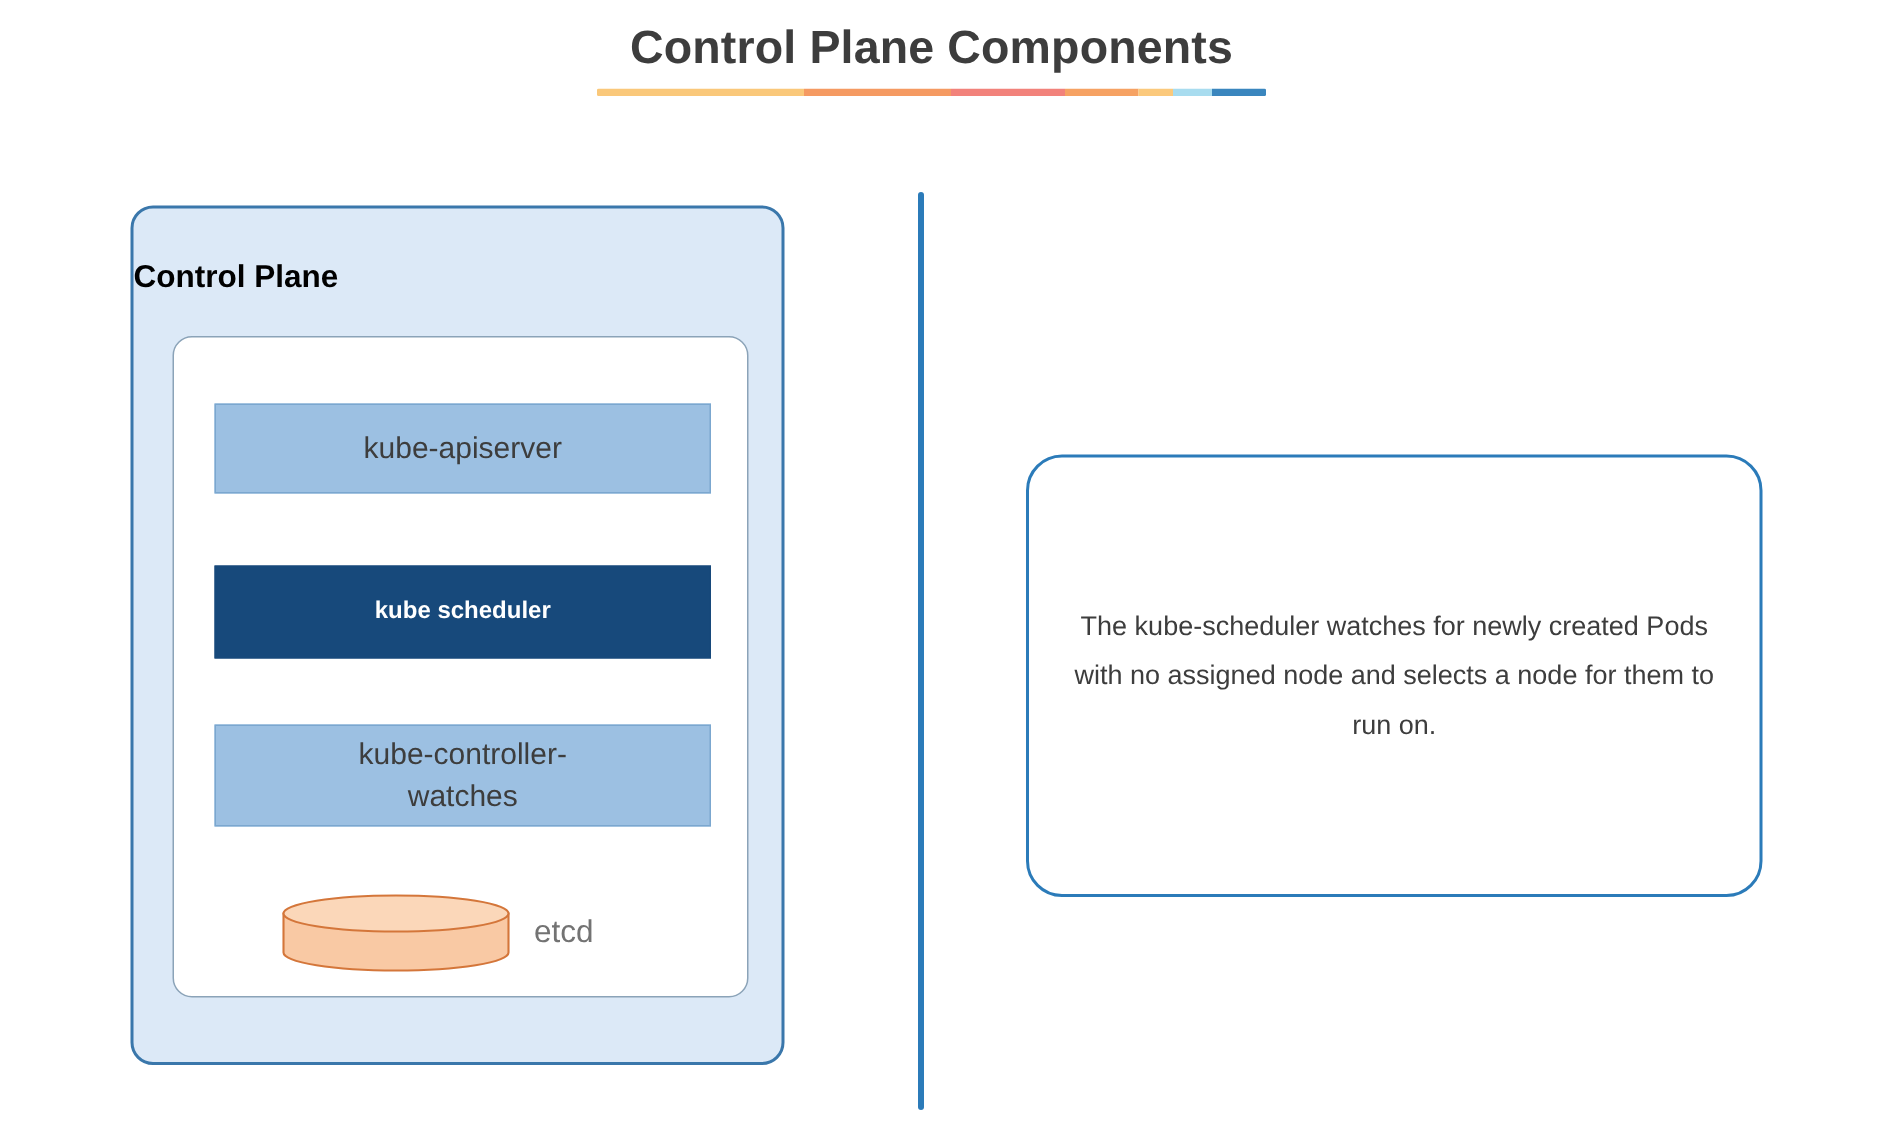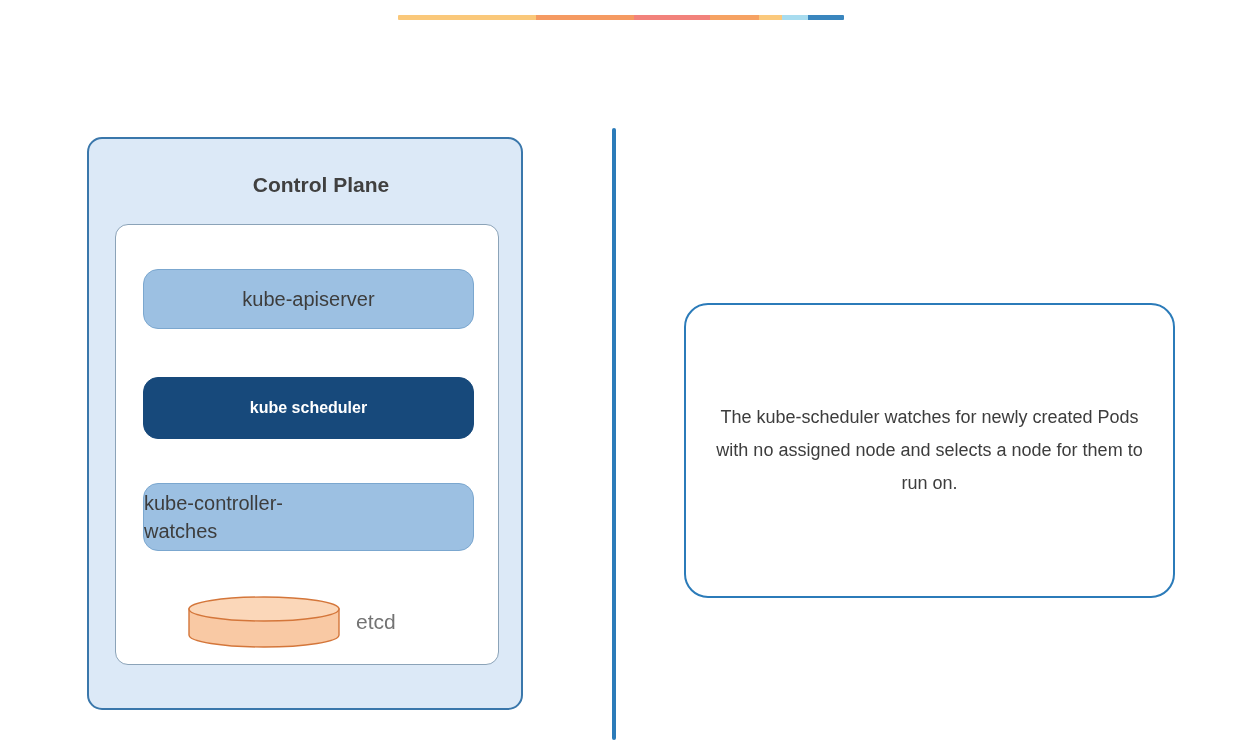--- a/index.html
+++ b/index.html
@@ -64,25 +64,23 @@
     box-sizing: border-box;
     background: #dce9f7;
     border: 2px solid #3a77ab;
     border-radius: 15px;
   }
   #control-plane-title {
     position: absolute;
     left: 0;
     top: 34px;
     width: 100%;
-    text-align: center;
     font-size: 21px;
     font-weight: bold;
-    color: #404040;
-    padding-left: 16px;
+    color: #000000;
   }
 
   
   #components-card {
     position: absolute;
     left: 26px;
     top: 85px;
     width: 384px;
     height: 441px;
     box-sizing: border-box;
@@ -90,25 +88,25 @@
     border: 1.6px solid #8ba3b8;
     border-radius: 13px;
   }
 
   
   .component-pill {
     position: absolute;
     left: 27px;
     width: 331px;
     box-sizing: border-box;
-    border-radius: 15px;
+    border-radius: 0;
     display: flex;
     align-items: center;
     justify-content: center;
-    text-align: left;
+    text-align: center;
     font-size: 20px;
     color: #3d3d3d;
     background: #9cc0e2;
     border: 1px solid #7ba7cf;
     line-height: 28px;
   }
   #pill-kube-apiserver { top: 44px;  height: 60px; }
   #pill-kube-scheduler {
     top: 152px; height: 62px;
     background: #17497b;
@@ -164,20 +162,21 @@
     font-size: 18px;
     line-height: 33px;
     color: #3d3d3d;
     text-align: center;
   }
 </style>
 </head>
 <body>
 
 <div id="title-block">
+  <h1 id="page-title">Control Plane Components</h1>
   <div id="title-underline">
       <i style="background: rgb(250, 200, 122); width: 31%;"></i>
       <i style="background: rgb(245, 154, 98); width: 22%;"></i>
       <i style="background: rgb(242, 130, 123); width: 17%;"></i>
       <i style="background: rgb(246, 162, 99); width: 11%;"></i>
       <i style="background: rgb(251, 201, 124); width: 5%;"></i>
       <i style="background: rgb(168, 220, 239); width: 6%;"></i>
       <i style="background: rgb(58, 134, 190); width: 8%;"></i>
     </div>
 </div>

